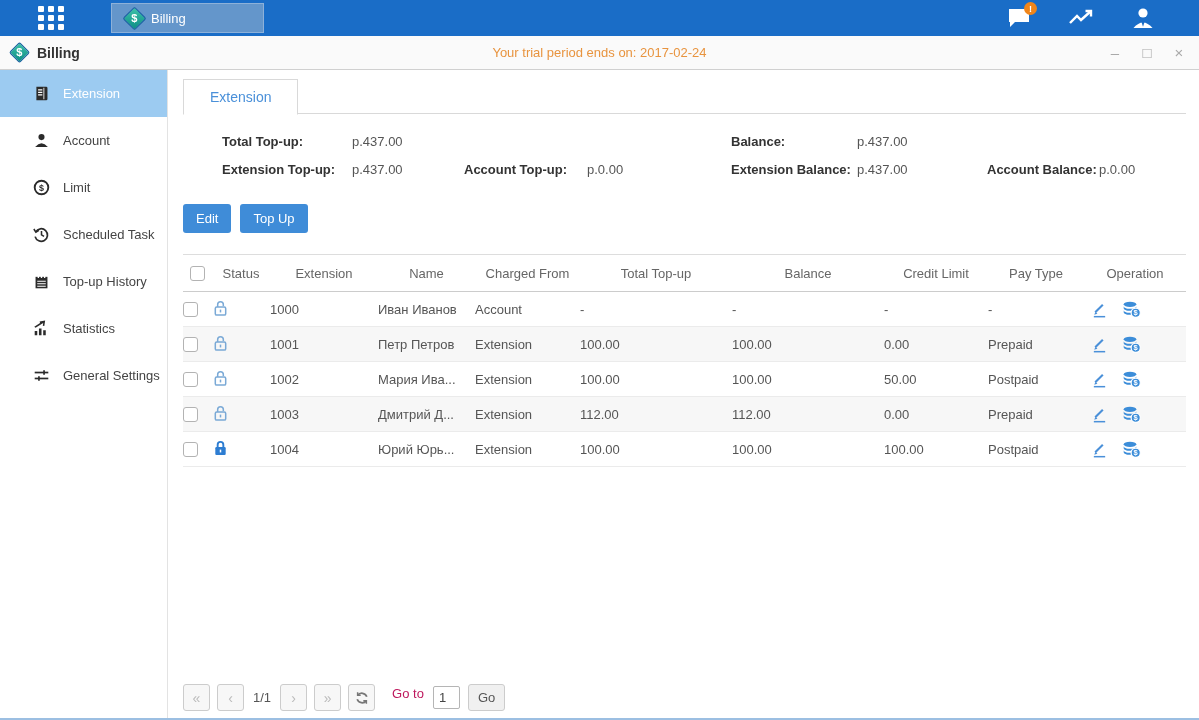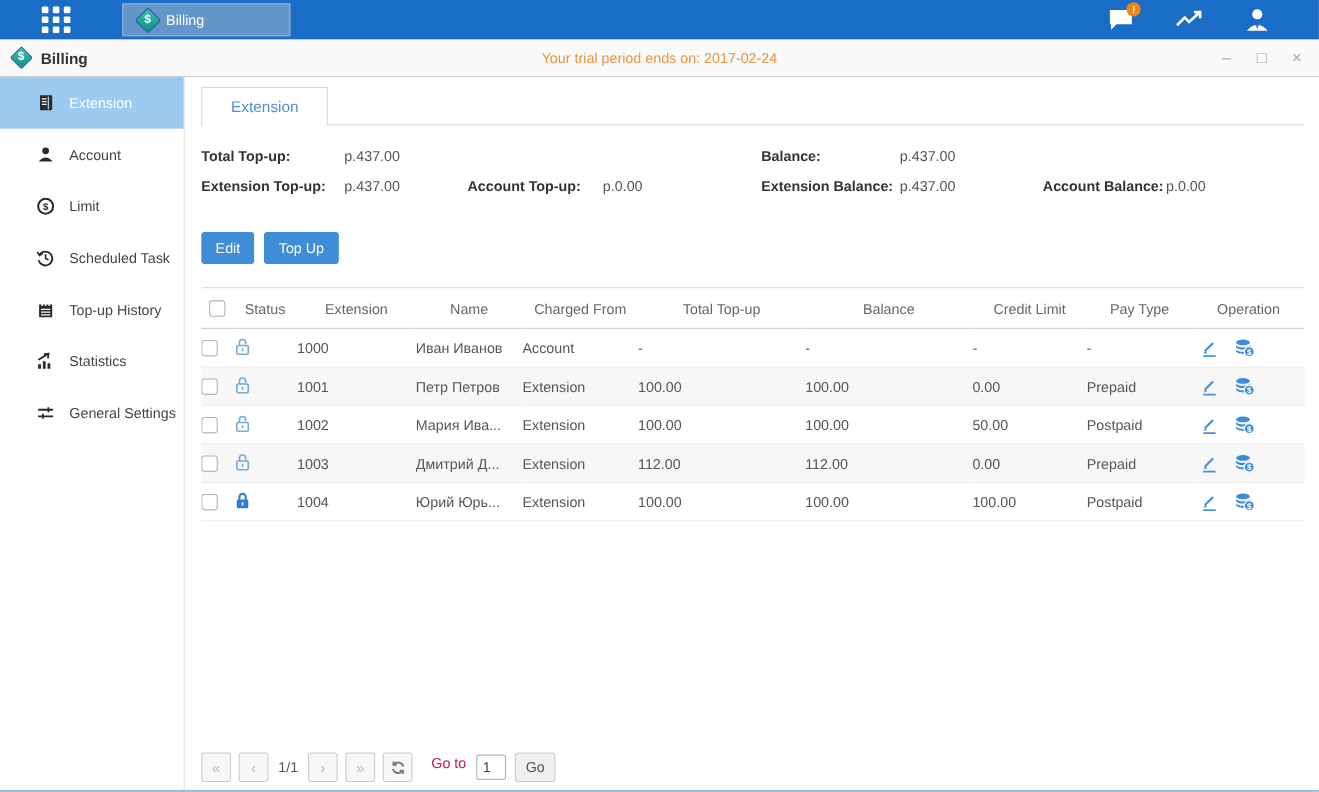--- a/index.html
+++ b/index.html
@@ -34,26 +34,26 @@
   .side-item svg { width:17px; height:17px; flex:0 0 auto; color:#2b2b2b; }
   .side-item.active { background:#9ccbf1; color:#fff; }
 
   .content { flex:1; position:relative; padding:0 13px 0 15px; min-width:0; }
 
   
   .tabstrip { margin-top:8px; border-bottom:1px solid #d9d9d9; height:36px; }
   .tab { display:inline-block; padding:9px 26px 9px 26px; border:1px solid #d9d9d9; border-bottom:1px solid #fff; background:#fff; color:#4a90d9; font-size:14px; position:relative; top:1px; cursor:pointer; }
 
   
-  .summary { margin-top:20px; display:grid; grid-template-columns:130px 112px 123px 144px 126px 130px 112px auto; row-gap:13px; align-items:center; }
+  .summary { margin-top:20px; display:grid; grid-template-columns:130px 112px 123px 144px 126px 130px 112px auto; row-gap:13px; align-items:center;margin-left:39px; }
   .summary .lab { font-weight:bold; color:#333; }
   .summary .val { color:#555; }
 
   
-  .actions { margin-top:34px; display:flex; gap:9px; }
+  .actions { margin-top:27px; display:flex; gap:9px; }
   .btn-primary { background:#3f8cd8; color:#fff; border:none; border-radius:3px; padding:7px 13px; font-size:13px; font-family:inherit; cursor:pointer; }
 
   
   table { margin-top:21px; border-collapse:collapse; table-layout:fixed; width:100%; }
   col.c-cb{width:29px} col.c-status{width:58px} col.c-ext{width:108px} col.c-name{width:97px} col.c-charged{width:105px} col.c-topup{width:152px} col.c-bal{width:152px} col.c-credit{width:104px} col.c-pay{width:96px} col.c-op{width:102px}
   thead th { border-top:1px solid #ddd; border-bottom:1px solid #ccc; height:37px; font-weight:normal; color:#666; font-size:13px; text-align:center; }
   tbody td { height:35px; text-align:left; color:#555; font-size:13px; border-bottom:1px solid #ebebeb; overflow:hidden; white-space:nowrap; }
   tbody tr:nth-child(even) { background:#f7f7f7; }
   .cb { display:inline-block; width:15px; height:15px; border:1px solid #b3b3b3; border-radius:3px; background:#fff; vertical-align:middle; cursor:pointer; }
   .lock-ico { display:inline-flex; cursor:pointer; }

